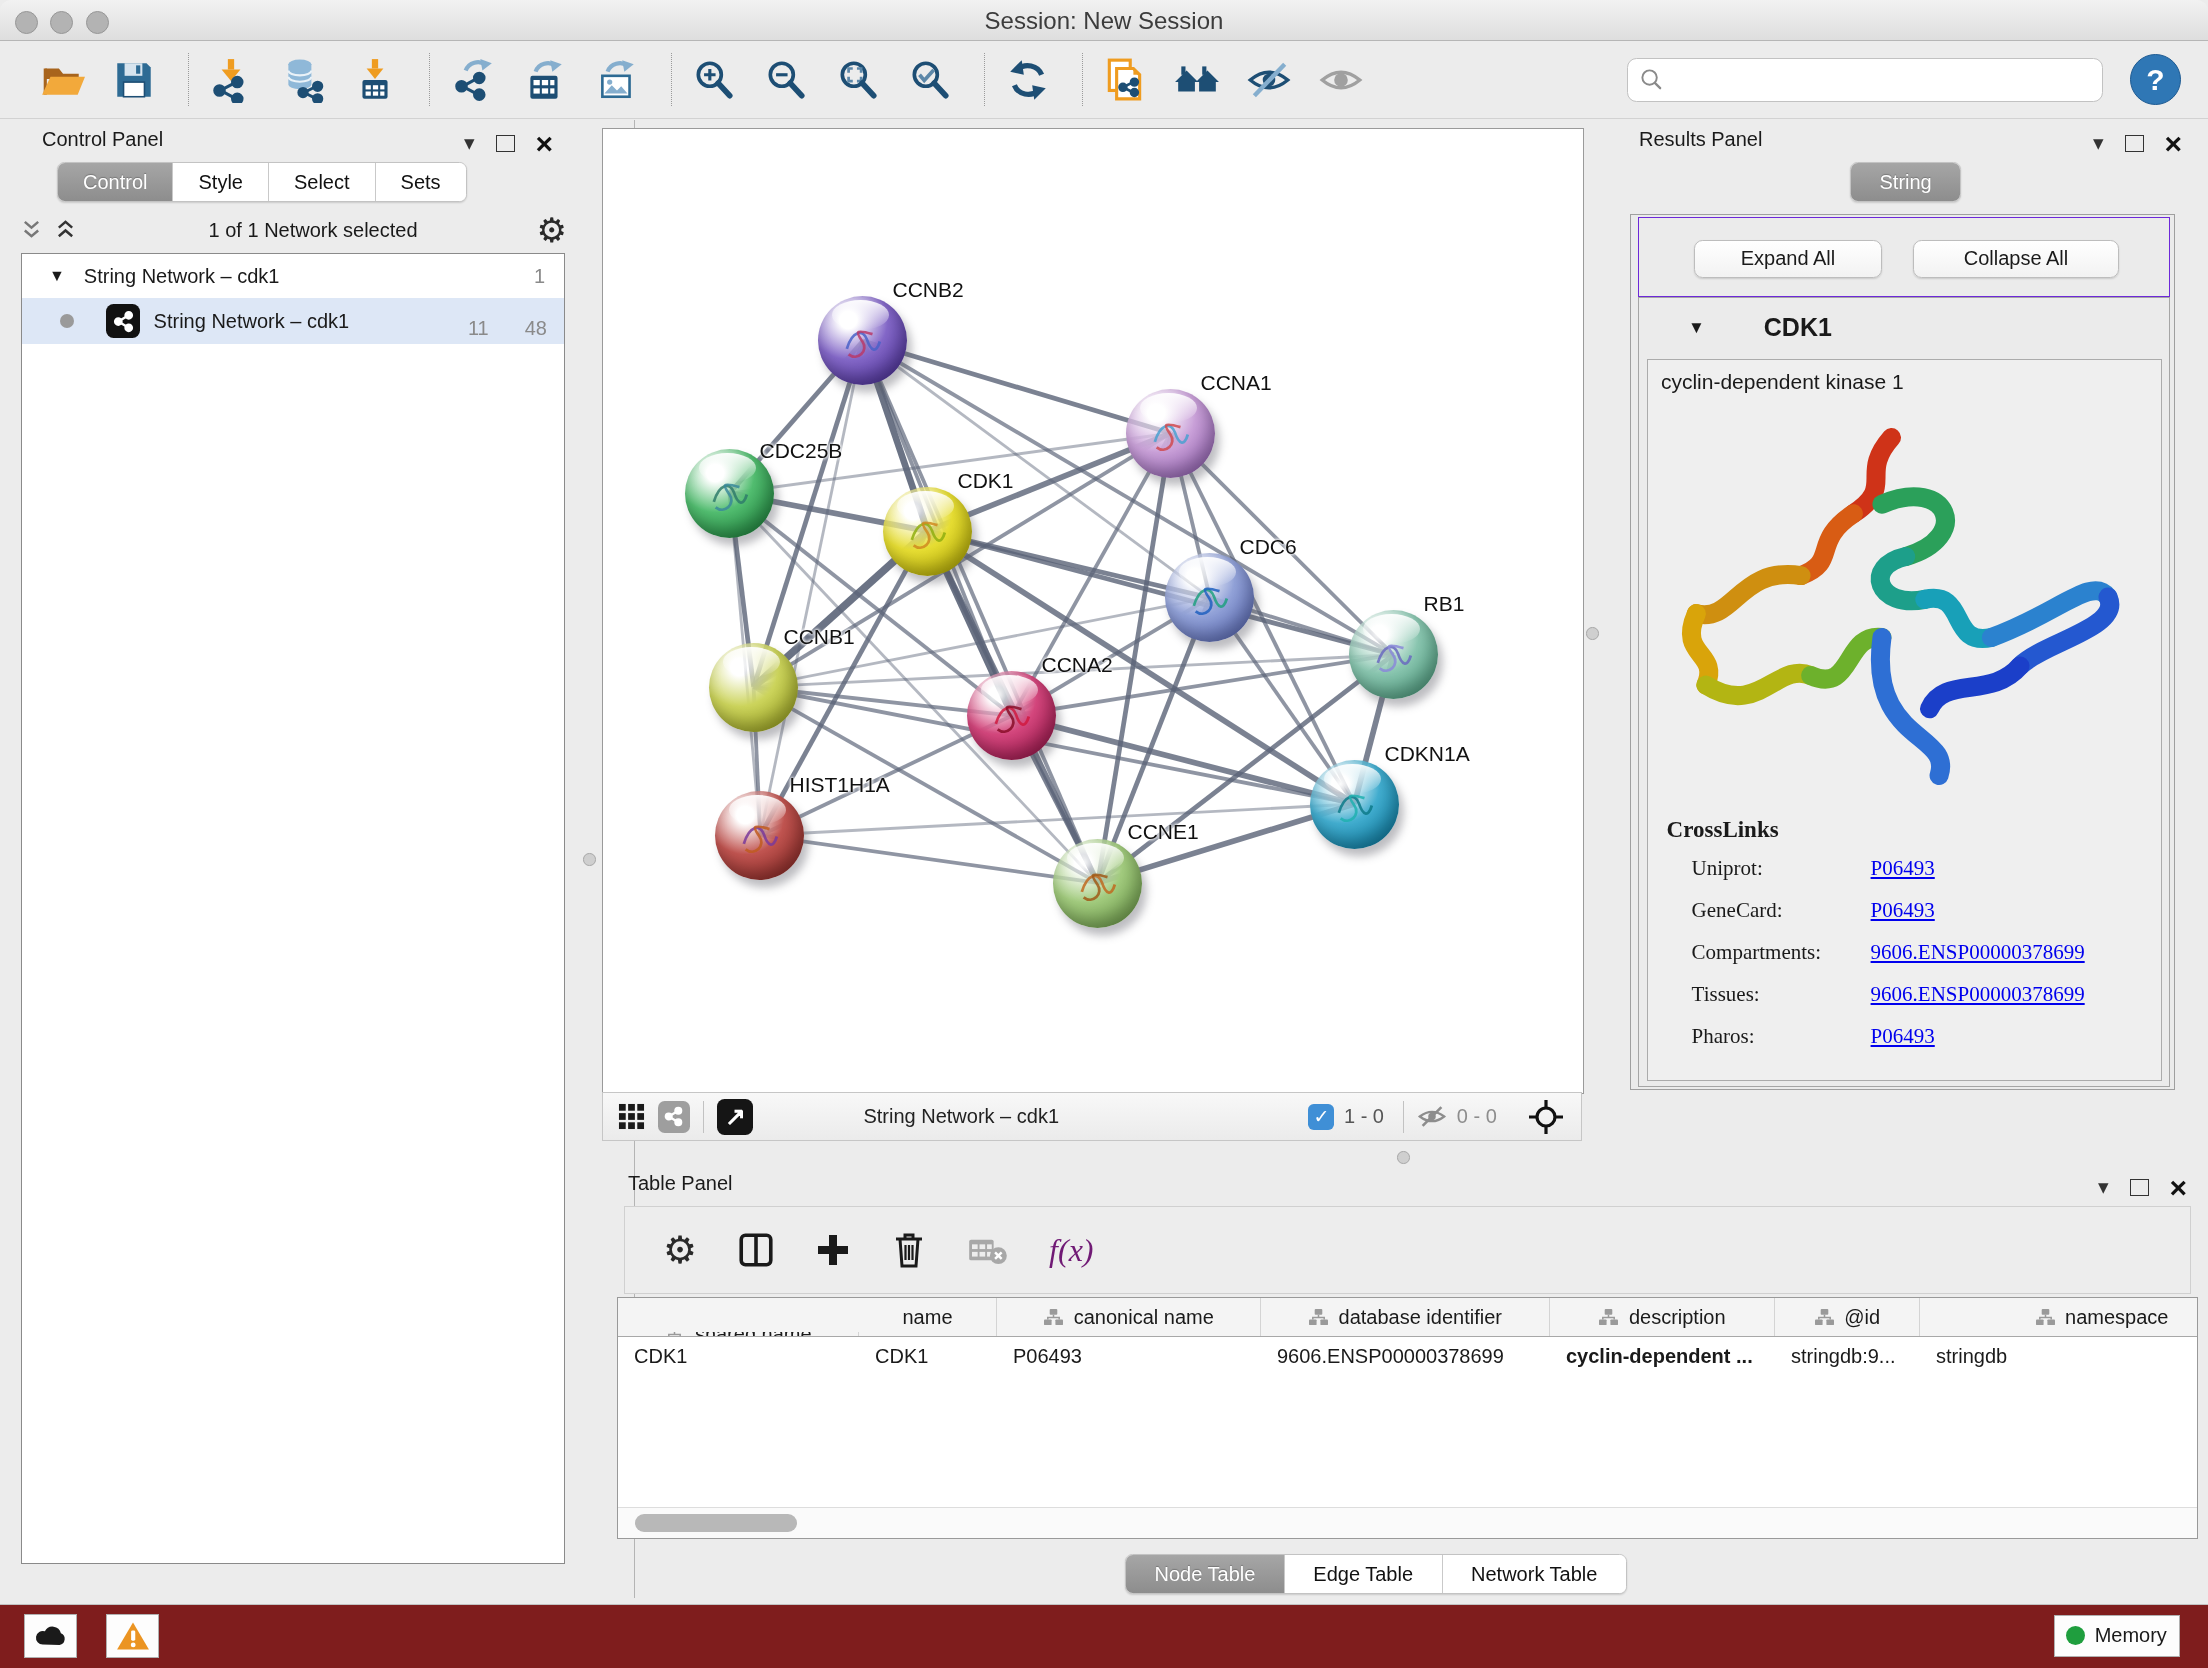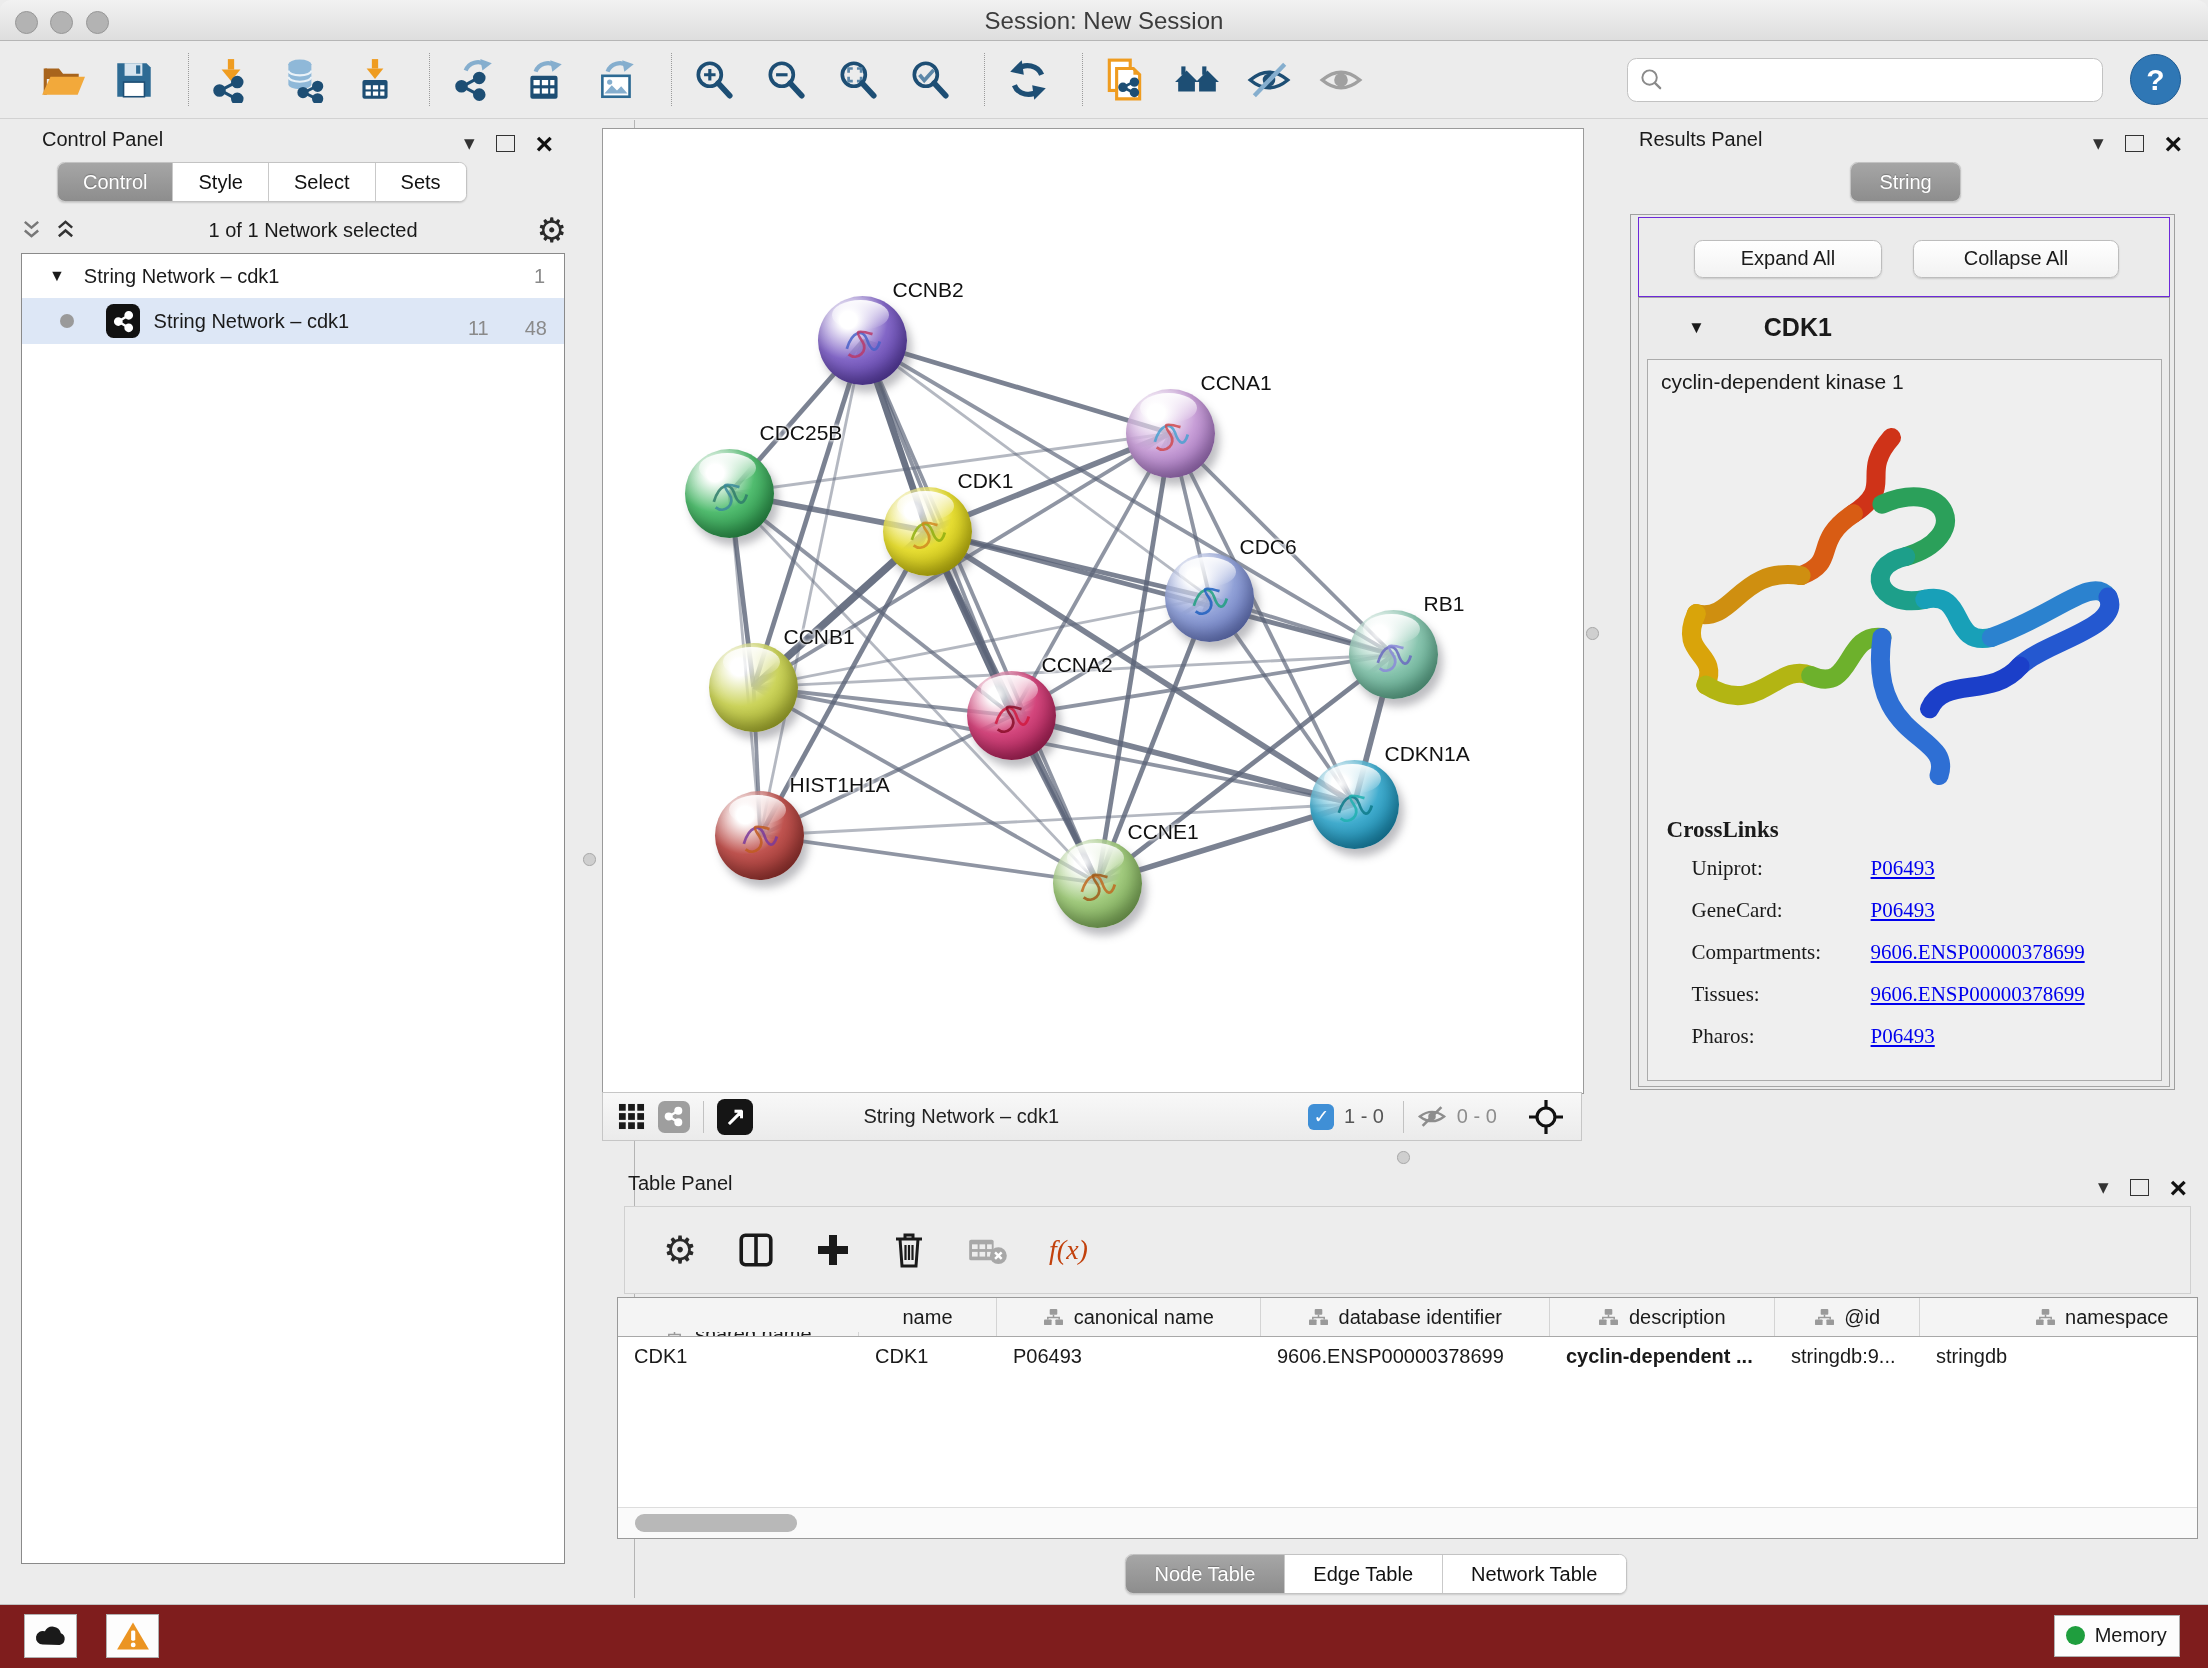--- a/index.html
+++ b/index.html
@@ -92,21 +92,21 @@
   #cl-title{font-size:23px;font-weight:bold;margin-bottom:13.3px;}
   .cl-row{display:flex;margin-bottom:17px;font-size:21px;}
   .cl-label{width:179px;margin-left:25px;}
   .cl-link{color:#0000ee;text-decoration:underline;}
   
   #table-panel{position:absolute;left:592px;top:1164px;width:1617px;height:434px;}
   #tp-title{position:absolute;left:36px;top:7.6px;}
   #tp-head-icons{left:1506px;top:11.4px;}
   #tp-toolbar{position:absolute;left:32px;top:42px;width:1567px;height:88px;background:#ededed;border:1px solid #d0d0d0;display:flex;align-items:center;gap:40px;padding-left:38px;box-sizing:border-box;}
   #tp-toolbar .t-icon{display:flex;align-items:center;justify-content:center;}
-  #fx-label{font-family:"Liberation Serif",serif;font-style:italic;font-size:28px;color:#c2410c;}
+  #fx-label{font-family:"Liberation Serif",serif;font-style:italic;font-size:32px;color:#701a75;}
   #tp-table{position:absolute;left:25px;top:133px;width:1581px;height:242px;background:#fff;border:1px solid #999;box-sizing:border-box;overflow:hidden;}
   #tp-header{display:flex;height:38px;background:#f4f4f4;border-bottom:1px solid #a8a8a8;}
   .th{display:flex;align-items:center;justify-content:center;gap:9.5px;font-size:20px;border-right:1px solid #d4d4d4;box-sizing:border-box;flex:0 0 auto;overflow:hidden;white-space:nowrap;}
   .tr{display:flex;height:38px;}
   .td{display:flex;align-items:center;padding-left:16px;font-size:20px;box-sizing:border-box;flex:0 0 auto;overflow:hidden;white-space:nowrap;}
   #tp-scroll{position:absolute;left:0;bottom:0;width:100%;height:30px;background:#fafafa;border-top:1px solid #ddd;}
   #tp-thumb{position:absolute;left:17px;top:5.7px;width:162px;height:18px;border-radius:9.5px;background:#b8b8b8;}
   #tp-tabs{position:absolute;left:533px;top:390px;height:38px;}
   #tp-tabs .seg-btn{padding:0 28.5px;}
   
@@ -426,21 +426,21 @@
             <path d="M16,44 C26,52 38,40 31,30 S22,16 42,22" fill="none" stroke="#d04a50" stroke-width="3" opacity=".85"></path>
           </svg>
         </div>
         <div class="nlabel" style="left: 598px; top: 242px;">CCNA1</div>
         <div class="pnode" style="left: 82px; top: 320px; --c: #52bd70; --d: #258c44;">
           <svg class="squig" viewBox="0 0 60 60">
             <path d="M14,38 C20,18 32,16 36,28 S46,44 50,30" fill="none" stroke="#2f7d6b" stroke-width="3" opacity=".85"></path>
             <path d="M16,44 C26,52 38,40 31,30 S22,16 42,22" fill="none" stroke="#3a8a9a" stroke-width="3" opacity=".85"></path>
           </svg>
         </div>
-        <div class="nlabel" style="left: 157px; top: 292px;">CDC25B</div>
+        <div class="nlabel" style="left: 157px; top: 310px;">CDC25B</div>
         <div class="pnode" style="left: 280px; top: 358px; --c: #e6dd33; --d: #bdb40a;">
           <svg class="squig" viewBox="0 0 60 60">
             <path d="M14,38 C20,18 32,16 36,28 S46,44 50,30" fill="none" stroke="#8fae10" stroke-width="3" opacity=".85"></path>
             <path d="M16,44 C26,52 38,40 31,30 S22,16 42,22" fill="none" stroke="#d08a20" stroke-width="3" opacity=".85"></path>
           </svg>
         </div>
         <div class="nlabel" style="left: 355px; top: 340px;">CDK1</div>
         <div class="pnode" style="left: 562px; top: 424px; --c: #92a2d8; --d: #6272bc;">
           <svg class="squig" viewBox="0 0 60 60">
             <path d="M14,38 C20,18 32,16 36,28 S46,44 50,30" fill="none" stroke="#20a080" stroke-width="3" opacity=".85"></path>

